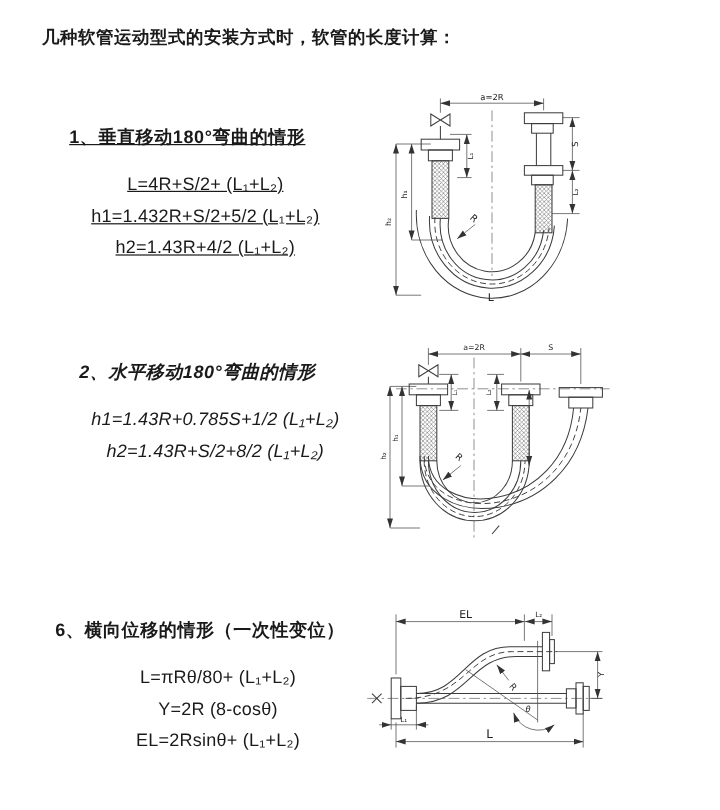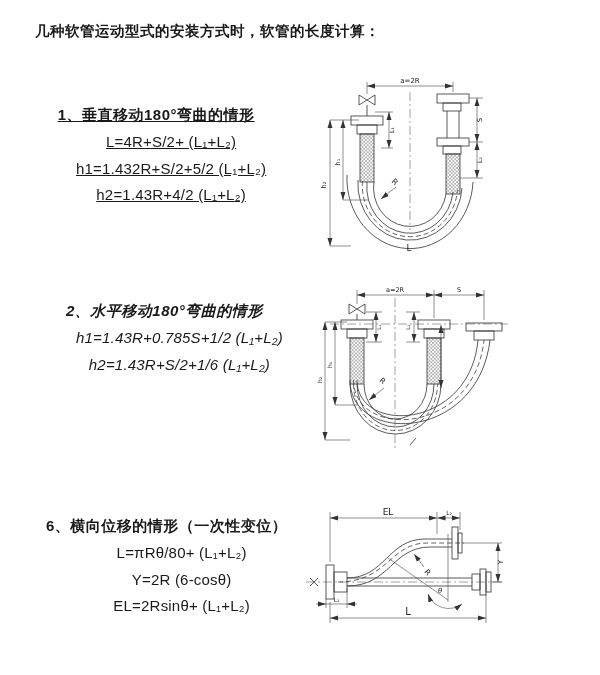--- a/index.html
+++ b/index.html
@@ -6,21 +6,21 @@
   .page{
     position:relative;width:600px;height:675px;background:#fff;overflow:hidden;
     font-family:"Liberation Sans","DejaVu Sans",sans-serif;color:#1a1a1a;text-align:center;
   }
   .page-title{
     position:absolute;left:35px;top:22px;font-size:14.5px;font-weight:bold;letter-spacing:.5px;
   }
   .section{position:absolute;left:46px;}
   .sec1{top:105px;text-decoration:underline;} .sec2{top:301px;font-style:italic;} .sec3{top:516px;}
   .sec-heading{font-size:15px;font-weight:bold;letter-spacing:.5px;line-height:19px;}
-  .formulas{margin:5px 0 0 30px;}
+  .formulas{margin:17px 0 0 30px;}
   .formula-line{font-size:15px;line-height:26.5px;letter-spacing:.2px;white-space:pre;}
   .diagram{position:absolute;}
   .d1{left:303px;top:70px;} .d2{left:300px;top:280px;} .d3{left:300px;top:490px;}
   svg{display:block;}
   svg .ln{stroke:#3c3c3c;stroke-width:.85;fill:none;}
   svg .dim{stroke:#444;stroke-width:.6;fill:none;}
   svg .cl{stroke:#555;stroke-width:.55;fill:none;stroke-dasharray:9 3 2 3;}
   svg .hd{stroke:#3c3c3c;stroke-width:.8;fill:none;stroke-dasharray:5 3;}
   svg .lbl{font-family:"DejaVu Sans",sans-serif;fill:#222;stroke:none;}
   svg .braid{stroke:#3c3c3c;stroke-width:.85;}
@@ -38,29 +38,29 @@
       <div class="formula-line">L=4R+S/2+ (L₁+L₂)</div>
       <div class="formula-line">h1=1.432R+S/2+5/2 (L₁+L₂)</div>
       <div class="formula-line">h2=1.43R+4/2 (L₁+L₂)</div>
     </div>
   </div>
 
   <div class="section sec2">
     <div class="sec-heading">2、水平移动180°弯曲的情形</div>
     <div class="formulas">
       <div class="formula-line">h1=1.43R+0.785S+1/2 (L₁+L₂)</div>
-      <div class="formula-line">h2=1.43R+S/2+1/6 (L₁+L₂)</div>
+      <div class="formula-line">h2=1.43R+S/2+8/2 (L₁+L₂)</div>
     </div>
   </div>
 
   <div class="section sec3">
     <div class="sec-heading">6、横向位移的情形（一次性变位）</div>
     <div class="formulas">
       <div class="formula-line">L=πRθ/80+ (L₁+L₂)</div>
-      <div class="formula-line">Y=2R (6-cosθ)</div>
+      <div class="formula-line">Y=2R (8-cosθ)</div>
       <div class="formula-line">EL=2Rsinθ+ (L₁+L₂)</div>
     </div>
   </div>
 
   <svg class="diagram d1" width="290" height="200" viewBox="0 0 290 200">
     <defs>
       <marker id="ar1" viewBox="0 0 8 6" markerWidth="8" markerHeight="6" refX="8" refY="3" orient="auto-start-reverse" markerUnits="userSpaceOnUse">
         <path d="M0,0.5 L8,3 L0,5.5 Z" fill="#333"></path>
       </marker>
       <pattern id="br1" width="3.5" height="3.5" patternUnits="userSpaceOnUse">

